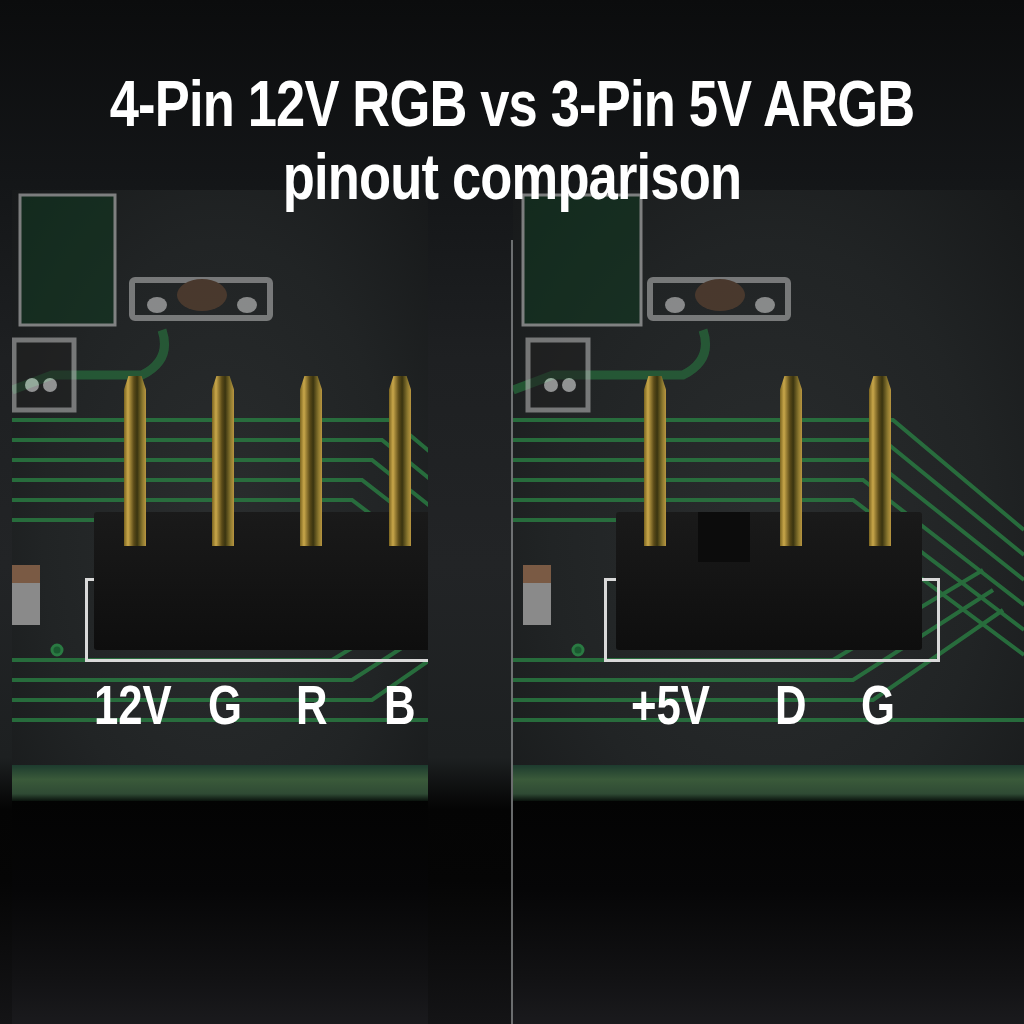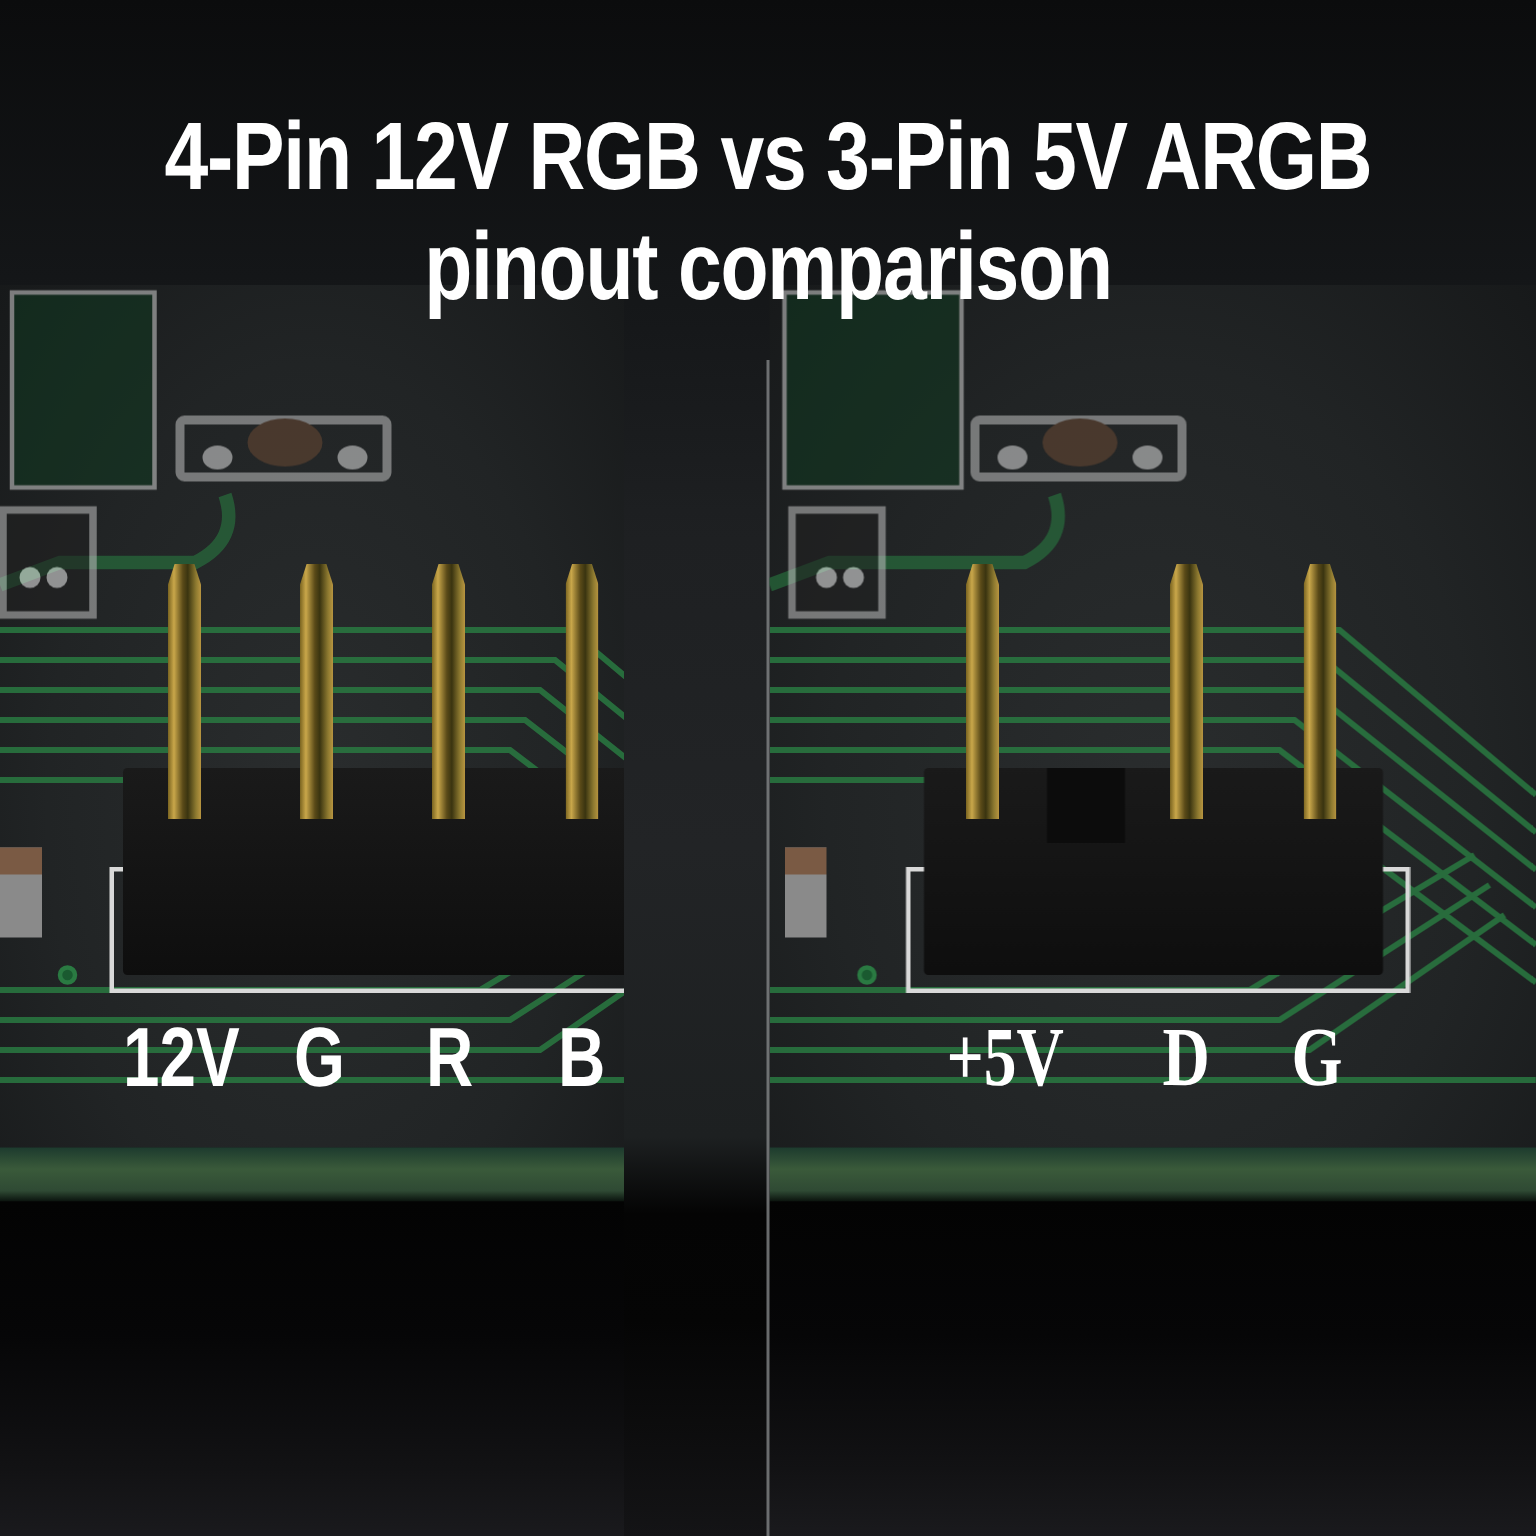--- a/index.html
+++ b/index.html
@@ -1,21 +1,21 @@
 <!DOCTYPE html>
 <html><head>
 <meta charset="utf-8">
 <style>
   html,body{margin:0;padding:0;background:#000;}
   .canvas{position:relative;width:1024px;height:1024px;overflow:hidden;
     background:linear-gradient(180deg,#0b0c0d 0%,#141618 18%,#1e2022 35%,#222426 55%,#1d2021 74%,#040404 79%,#050505 86%,#141416 100%);
     font-family:"Liberation Sans","DejaVu Sans",sans-serif;}
   .panel{position:absolute;top:0;height:1024px;overflow:hidden;}
-  .panel.left{left:0;width:416px;}
-  .panel.right{left:513px;width:511px;font-family:Liberation Serif, serif;}
+  .panel.left{left:12px;width:416px;}
+  .panel.right{left:513px;width:511px;}
   .divider{position:absolute;left:511px;top:240px;width:2px;height:784px;background:#8a8c8e;opacity:.75;}
   .board{position:absolute;left:0;top:190px;width:100%;height:575px;
     background:radial-gradient(ellipse at 50% 60%,#2a2d2e 0%,#212425 60%,#17191a 100%);}
   .board-edge{position:absolute;left:0;top:765px;width:100%;height:36px;
     background:linear-gradient(180deg,#1d3b2e 0%,#3a5a3a 40%,#2f4a34 80%,#0a120d 100%);}
   .floor{position:absolute;left:0;top:801px;width:100%;height:223px;
     background:linear-gradient(180deg,#030303 0%,#060607 40%,#121214 80%,#1a1a1d 100%);}
   svg.traces{position:absolute;left:0;top:190px;}
   .title{position:absolute;left:0;top:68px;width:1024px;text-align:center;color:#fff;
     font-family:"Liberation Sans",sans-serif;font-weight:bold;letter-spacing:-1px;

